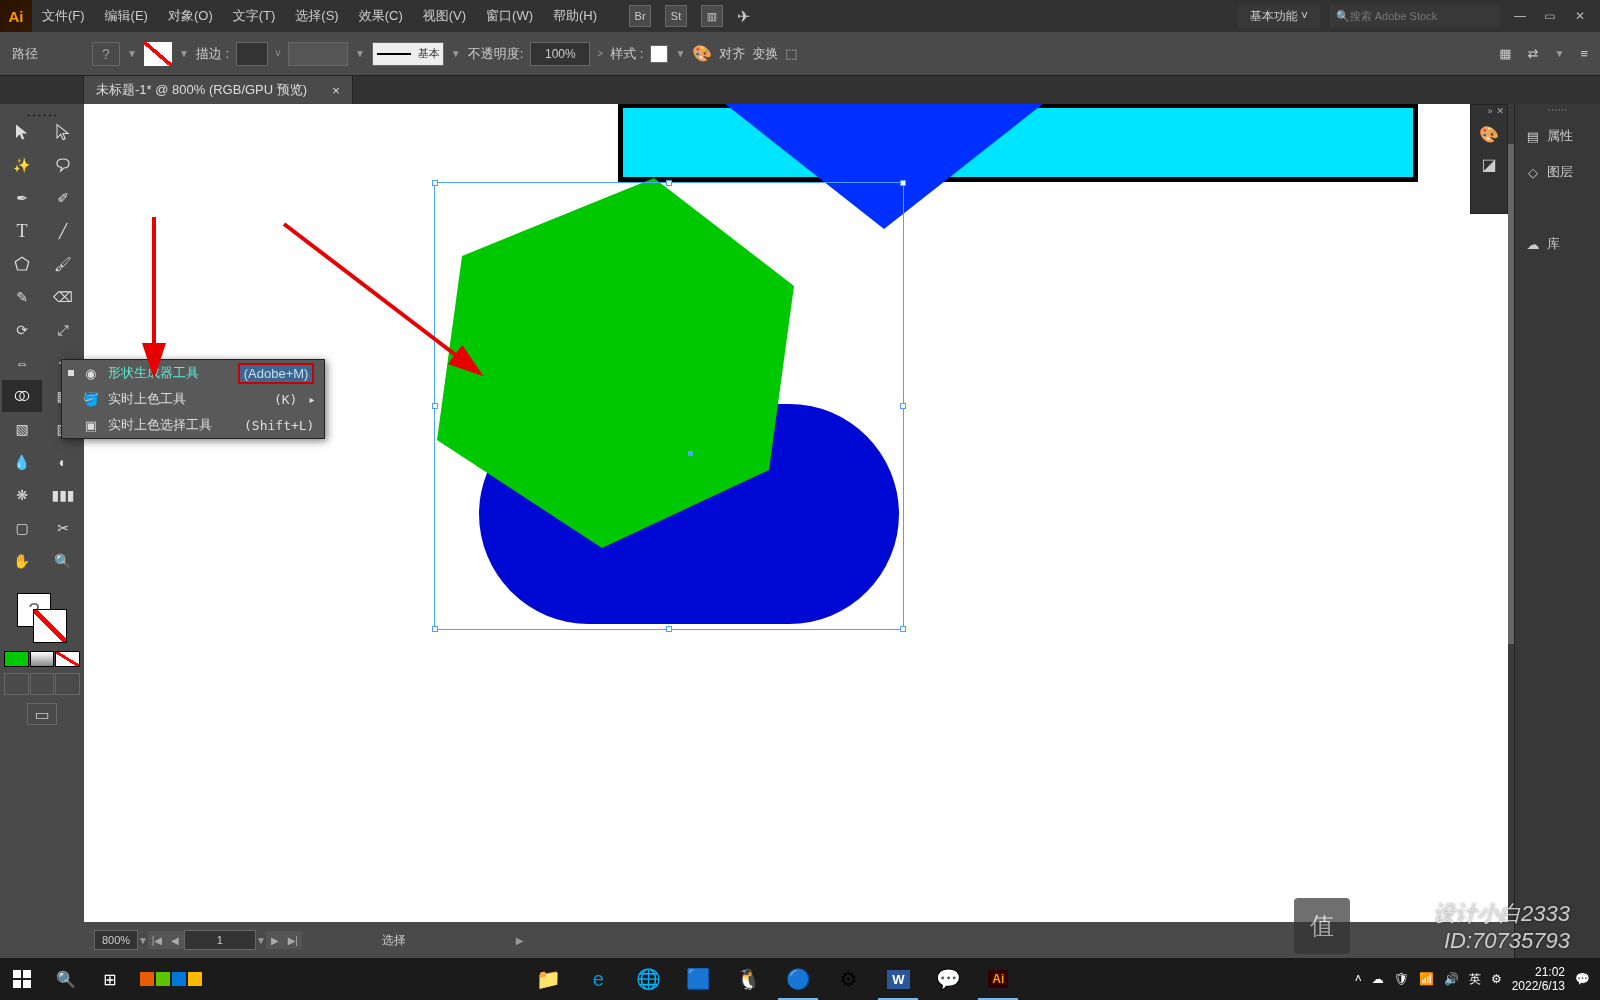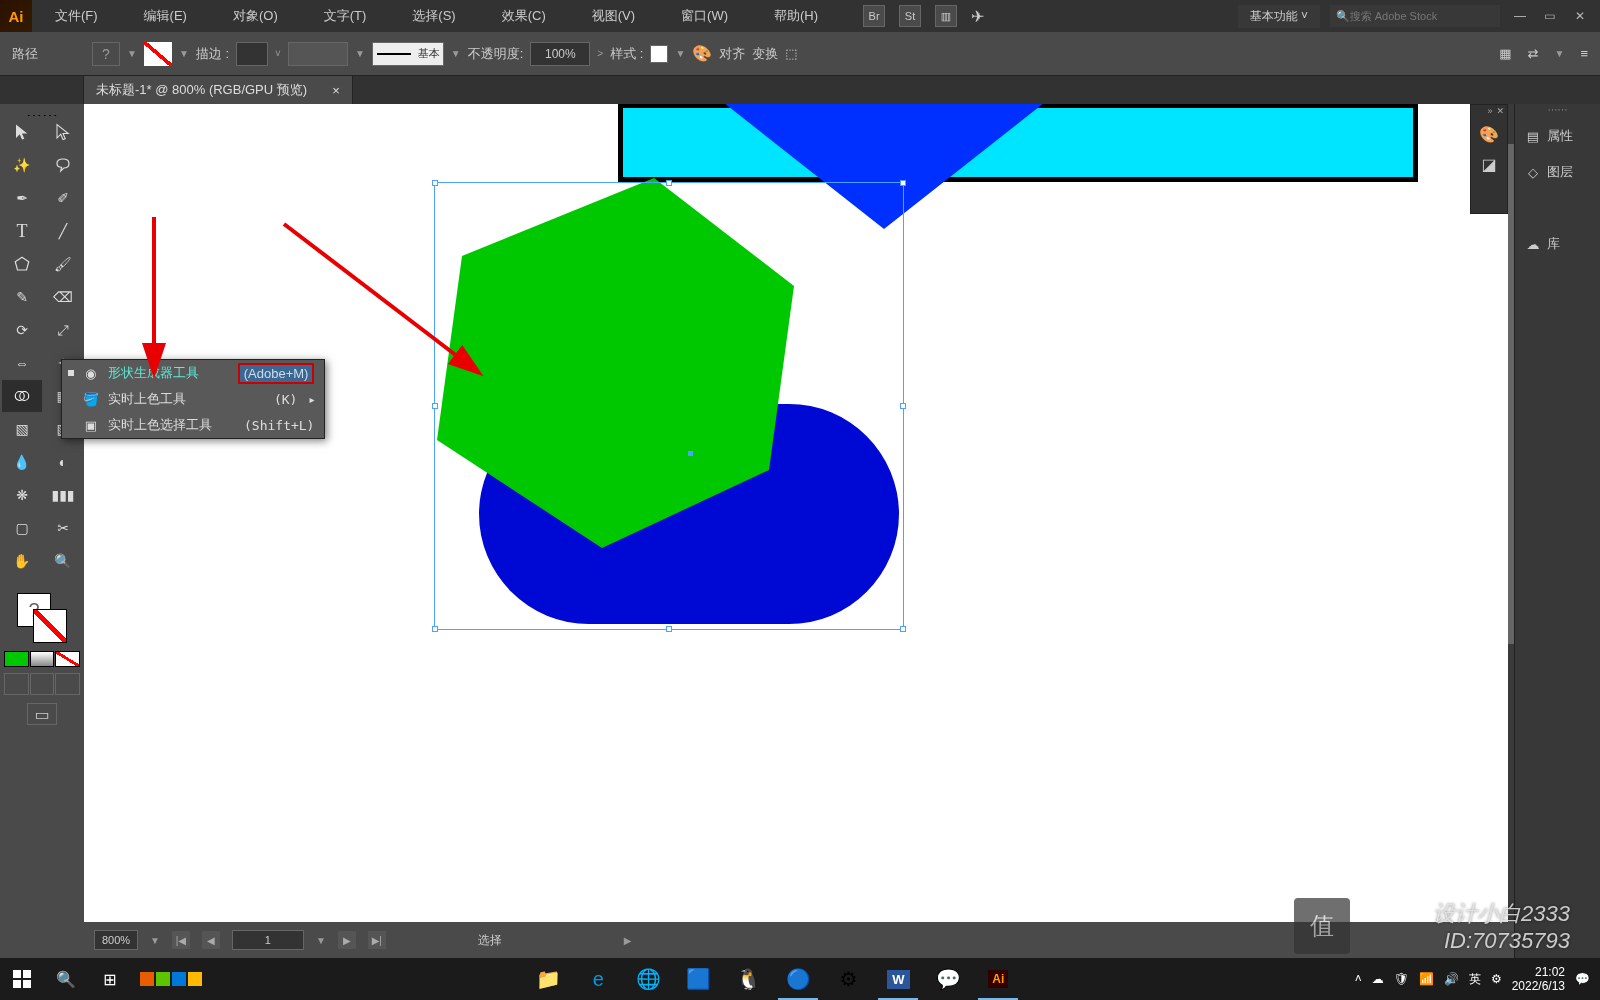--- a/index.html
+++ b/index.html
@@ -2,21 +2,21 @@
 <html><head>
 <meta charset="utf-8">
 <style>
   * { margin: 0; padding: 0; box-sizing: border-box; font-family: "Microsoft YaHei", sans-serif; }
   body { background: #323232; width: 1600px; height: 1000px; overflow: hidden; position: relative; }
   
   
   .menubar { height: 32px; background: #323232; display: flex; align-items: center; color: #ccc; font-size: 13px; }
   .ai-logo { width: 32px; height: 32px; background: linear-gradient(135deg, #2a1200, #331a00); color: #ff9a00; font-weight: bold; display: flex; align-items: center; justify-content: center; font-size: 15px; }
   .menu-items { display: flex; }
-  .menu-item { padding: 0 23px; line-height: 32px; cursor: default; }
+  .menu-item { padding: 0 10px; line-height: 32px; cursor: default; }
   .menu-icons { display: flex; gap: 14px; align-items: center; margin-left: 22px; }
   .m-icon { width: 22px; height: 22px; background: #4a4a4a; border: 1px solid #666; display: flex; align-items: center; justify-content: center; font-size: 11px; color: #ccc; }
   .menu-right { margin-left: auto; display: flex; align-items: center; gap: 10px; padding-right: 10px; }
   .workspace-sel { background: #383838; padding: 3px 12px; font-size: 12px; color: #ccc; }
   .workspace-sel::after { content: " ˅"; }
   .search-stock { background: #383838; width: 170px; height: 22px; display: flex; align-items: center; padding: 0 6px; font-size: 11px; color: #777; }
   .win-btn { width: 20px; height: 16px; color: #bbb; font-size: 12px; display: flex; align-items: center; justify-content: center; }
   
   
   .controlbar { height: 44px; background: #4a4a4a; border-bottom: 1px solid #222; display: flex; align-items: center; color: #ccc; font-size: 13px; padding: 0 12px; gap: 7px; }
@@ -77,21 +77,21 @@
   .ab-ellipse-blue { position: absolute; left: 395px; top: 300px; width: 420px; height: 220px; background: #0009d4; border-radius: 110px; }
   .sel-box { position: absolute; left: 350px; top: 78px; width: 470px; height: 448px; border: 1px solid #4aa3ff; }
   .sel-handle { position: absolute; width: 6px; height: 6px; background: #fff; border: 1px solid #4aa3ff; }
   
   
   .side-dock { position: absolute; right: 0; top: 0; width: 38px; background: #323232; height: 110px; border: 1px solid #222; }
   .side-dock-header { height: 14px; display:flex; justify-content:flex-end; color:#aaa; font-size:9px; padding:1px 3px; gap:4px; }
   .side-dock-btn { height: 30px; display: flex; align-items: center; justify-content: center; font-size: 16px; color: #ccc; }
   
   
-  .status { position: absolute; left: 0; right: 0; bottom: 0; height: 36px; background: #4a4a4a; color: #ccc; font-size: 12px; display: flex; align-items: center; padding: 0 10px; gap: 12px; }
+  .status { position: absolute; left: 0; right: 0; bottom: 0; height: 36px; background: #4a4a4a; color: #ccc; font-size: 12px; display: flex; align-items: center; padding: 0 10px; }
   .status-input { background: #333; border: 1px solid #666; height: 20px; width: 44px; color: #ccc; font-size: 11px; text-align: center; }
   .nav-btn { width: 18px; height: 18px; background: #555; color: #aaa; display: flex; align-items: center; justify-content: center; font-size: 10px; }
   .sb-track { position: absolute; background: #3a3a3a; }
   .sb-thumb { background: #666; position: absolute; }
   
   
   .right-panels { width: 86px; background: #383838; border-left: 1px solid #222; display: flex; flex-direction: column; }
   .panel-header-strip { height: 14px; display:flex; justify-content:center; color:#888; font-size:10px; }
   .panel-btn { height: 36px; display: flex; align-items: center; gap: 6px; padding: 0 10px; color: #ccc; font-size: 13px; }
   .panel-btn-icon { width: 16px; text-align: center; }

